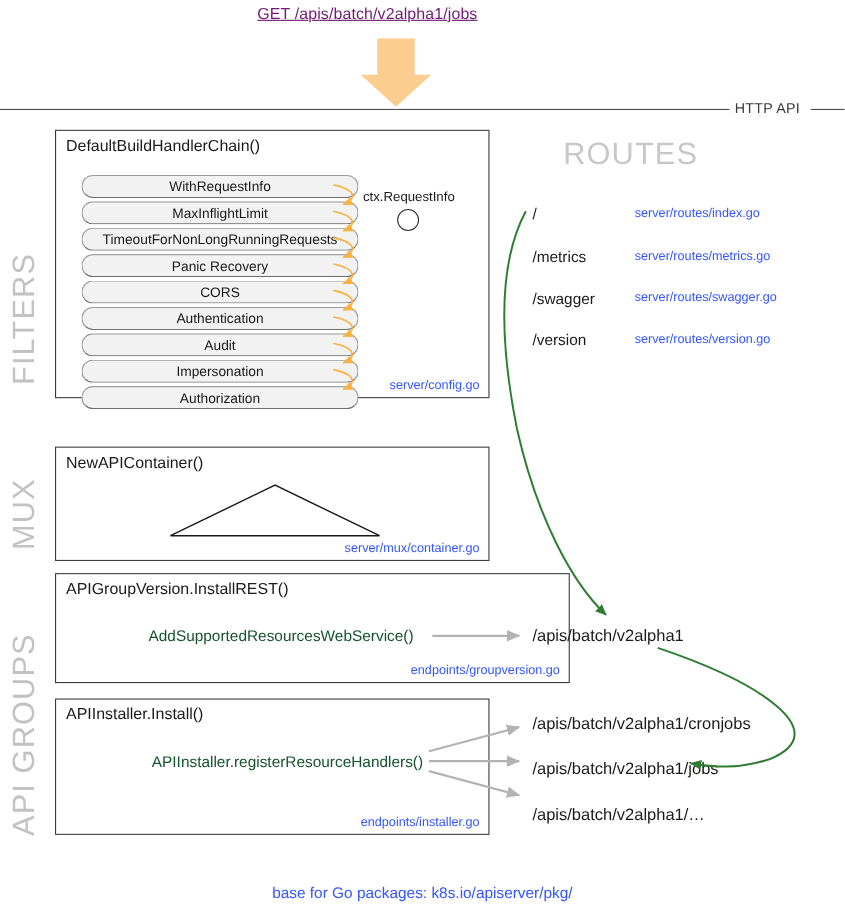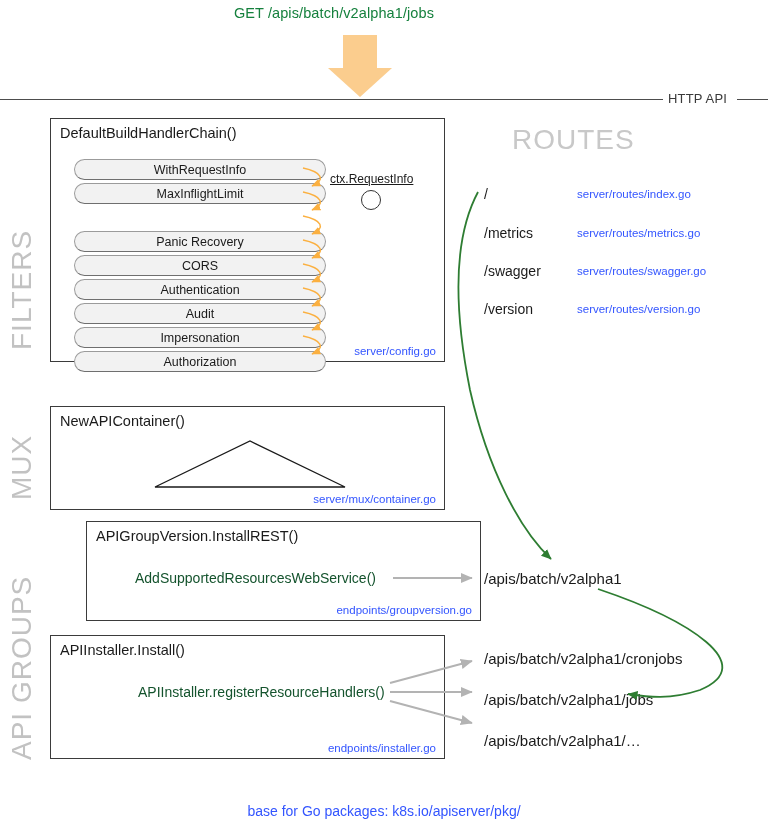--- a/index.html
+++ b/index.html
@@ -21,22 +21,23 @@
   }
 
   
   #request-label {
     position: absolute;
     left: 0;
     top: 5px;
     width: 668px;
     text-align: center;
     font-size: 14.5px;
-    color: #15803d;
+    color: #701a75;
     letter-spacing: 0.1px;
+    text-decoration: underline;
   }
 
   
   #http-divider-line-left {
     position: absolute;
     left: 0;
     top: 99px;
     width: 663px;
     height: 1px;
     background: #4d4d4d;
@@ -91,21 +92,21 @@
     position: absolute;
     right: 8px;
     bottom: 4px;
     font-size: 11.5px;
     color: #3355ff;
     white-space: nowrap;
   }
 
   #box-filters { left: 50px; top: 118px; width: 395px; height: 244px; }
   #box-mux     { left: 50px; top: 406px; width: 395px; height: 104px; }
-  #box-groupversion { left: 50px; top: 521px; width: 395px; height: 100px; margin-left: 36px; }
+  #box-groupversion { left: 50px; top: 521px; width: 468px; height: 100px; }
   #box-installer { left: 50px; top: 635px; width: 395px; height: 124px; }
 
   
   .pill {
     position: absolute;
     left: 23px;
     width: 252px;
     height: 21px;
     line-height: 21px;
     text-align: center;
@@ -121,21 +122,20 @@
   }
 
   
   #ctx-label {
     position: absolute;
     left: 330px;
     top: 172px;
     font-size: 12px;
     color: #1a1a1a;
     white-space: nowrap;
-    text-decoration: underline;
   }
   #ctx-circle {
     position: absolute;
     left: 361px;
     top: 190px;
     width: 20px;
     height: 20px;
     border: 1.3px solid #333333;
     border-radius: 50%;
     box-sizing: border-box;
@@ -220,20 +220,21 @@
   <div id="http-api-label">HTTP API</div>
 
   <div class="section-label" id="section-filters">FILTERS</div>
   <div class="section-label" id="section-mux">MUX</div>
   <div class="section-label" id="section-apigroups">API GROUPS</div>
 
   <div class="box" id="box-filters">
     <div class="box-title">DefaultBuildHandlerChain()</div>
     <div class="pill" style="top:40px">WithRequestInfo</div>
     <div class="pill" style="top:64px">MaxInflightLimit</div>
+    <div class="pill" style="top:88px">TimeoutForNonLongRunningRequests</div>
     <div class="pill" style="top:112px">Panic Recovery</div>
     <div class="pill" style="top:136px">CORS</div>
     <div class="pill" style="top:184px">Audit</div>
     <div class="pill" style="top:160px">Authentication</div>
     <div class="pill" style="top:208px">Impersonation</div>
     <div class="pill" style="top:232px">Authorization</div>
     <div class="box-file">server/config.go</div>
   </div>
 
   <div id="ctx-label">ctx.RequestInfo</div>

